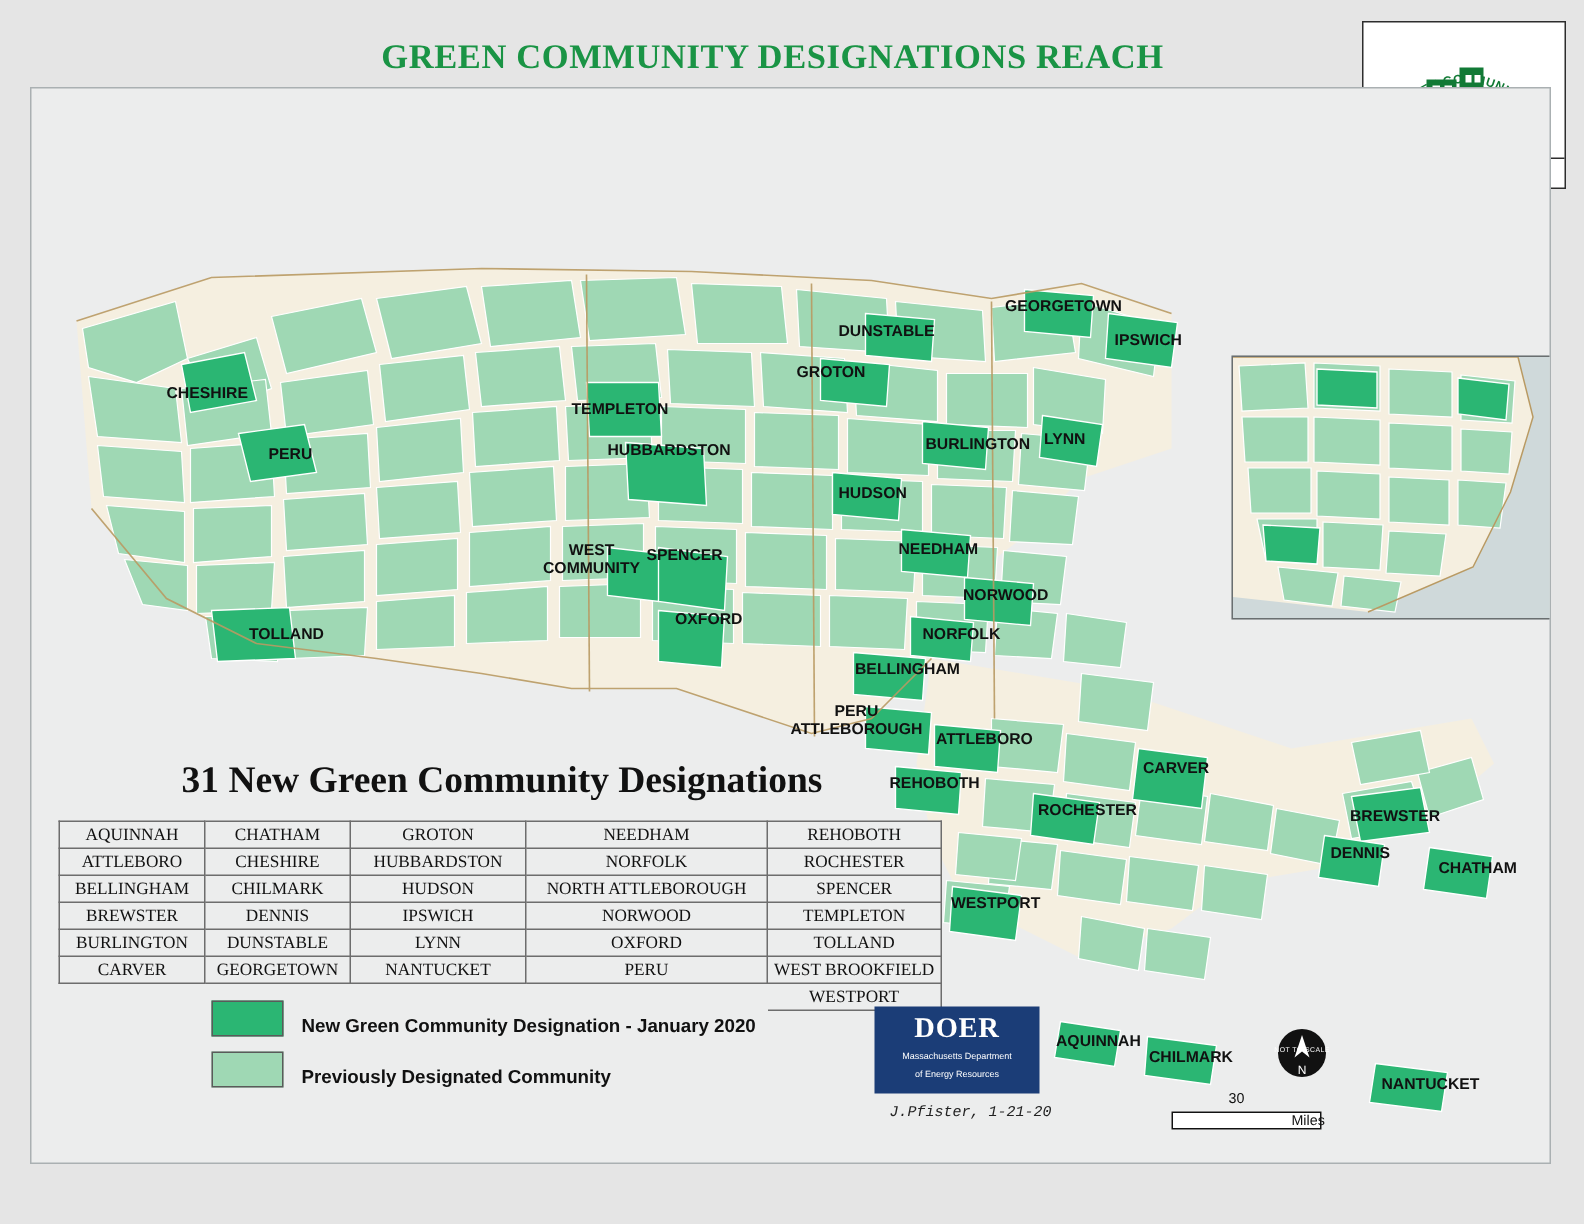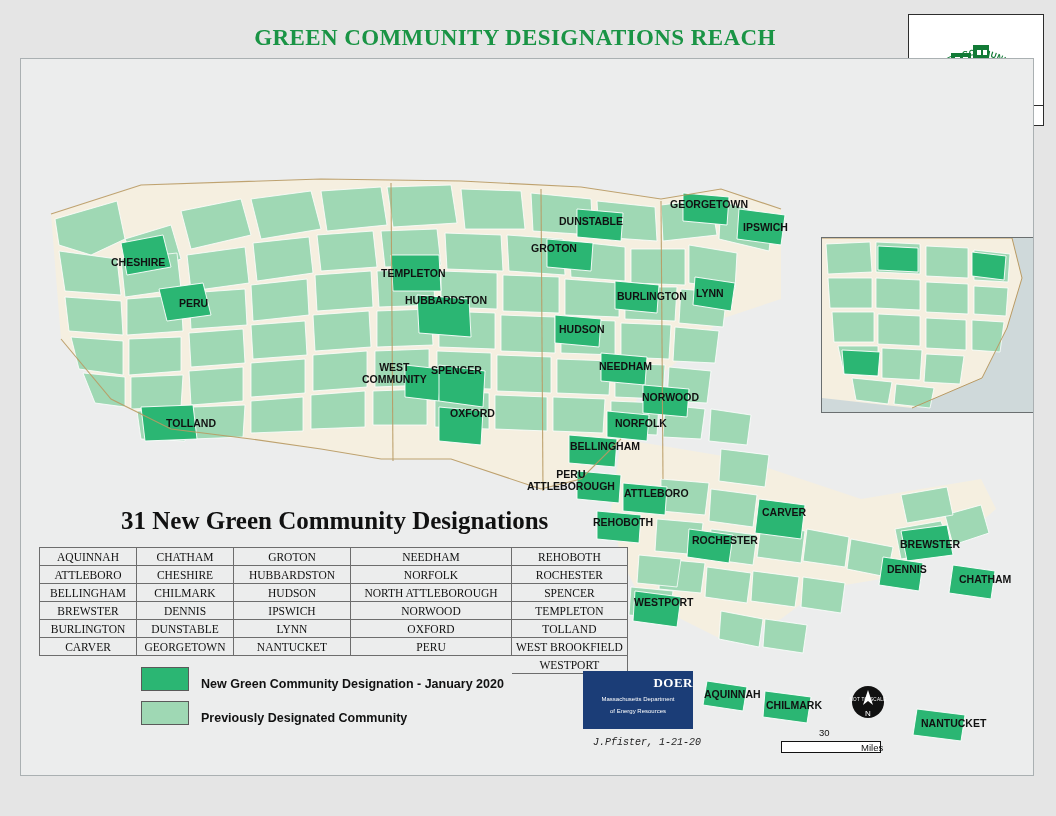--- a/index.html
+++ b/index.html
@@ -191,25 +191,24 @@
     top: 612px;
     width: 110px;
     height: 58px;
     background: #1b3d77;
     color: #fff;
     text-align: center;
     box-sizing: border-box;
     padding-top: 4px;
   }
   .doer-logo .big {
-    font-size: 13px;
+    font-size: 19px;
     font-weight: bold;
     font-family: "Liberation Serif", serif;
     letter-spacing: 0.5px;
-    text-align: right;
   }
   .doer-logo .small {
     font-size: 6px;
     font-family: "Liberation Sans", sans-serif;
     line-height: 8px;
     margin-top: 4px;
   }
   .credit {
     position: absolute;
     left: 572px;

